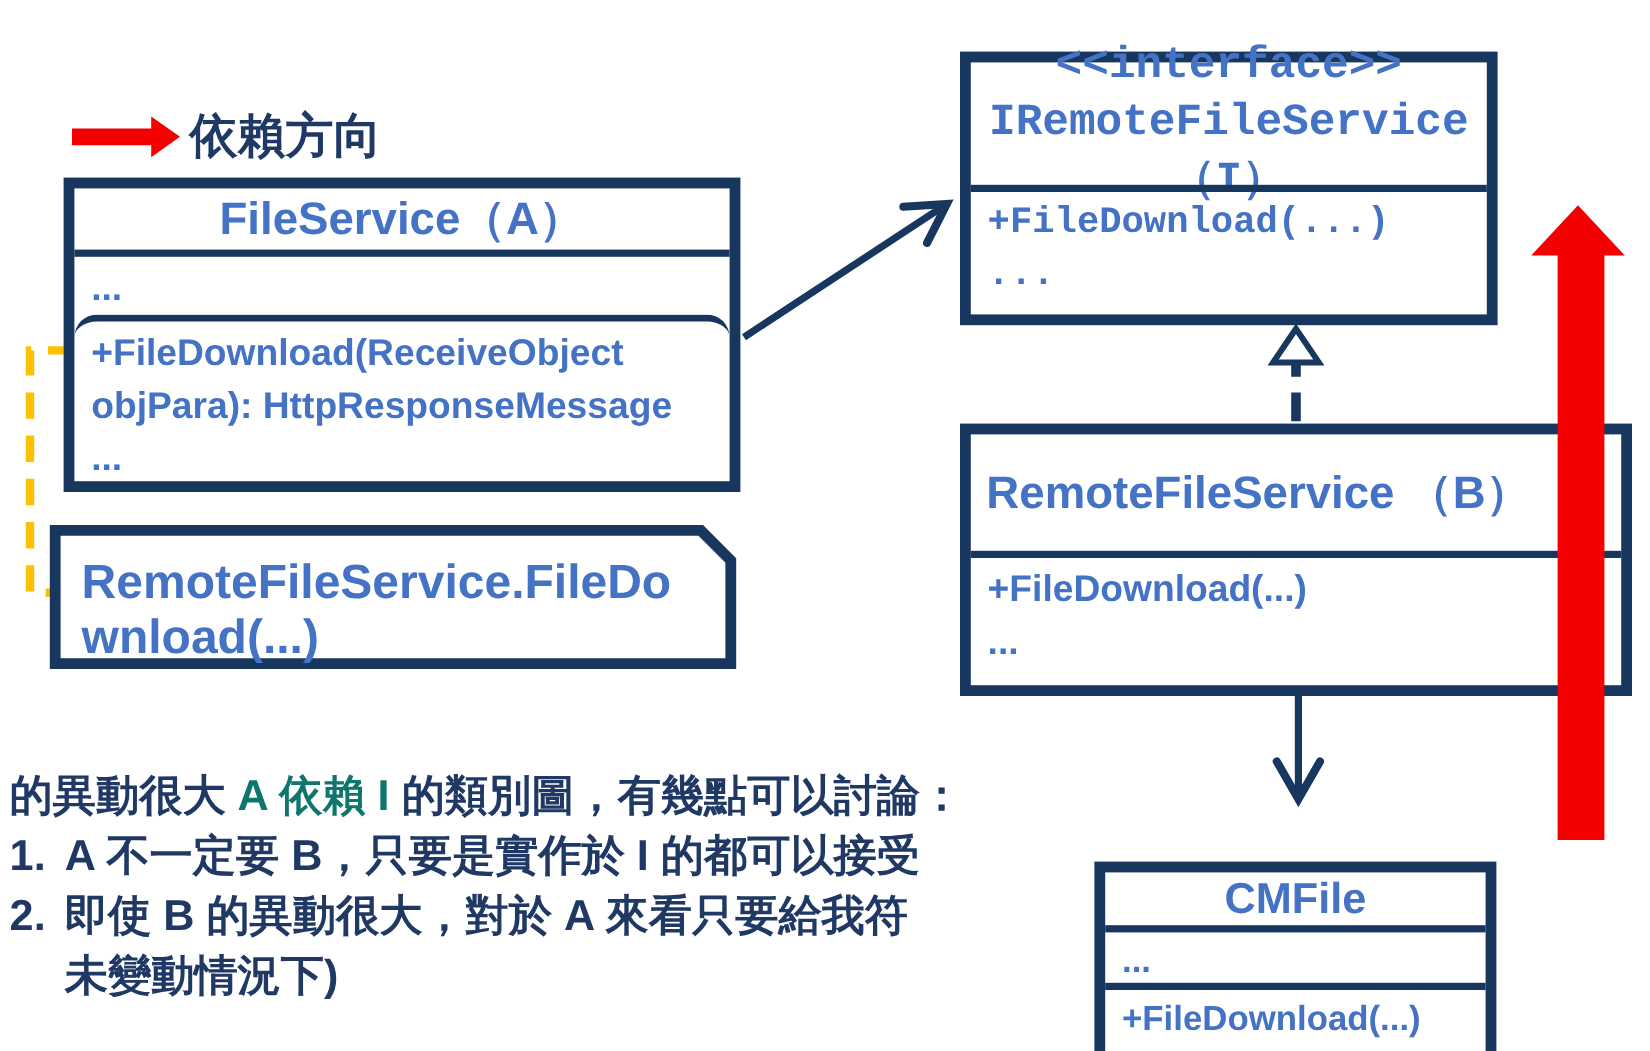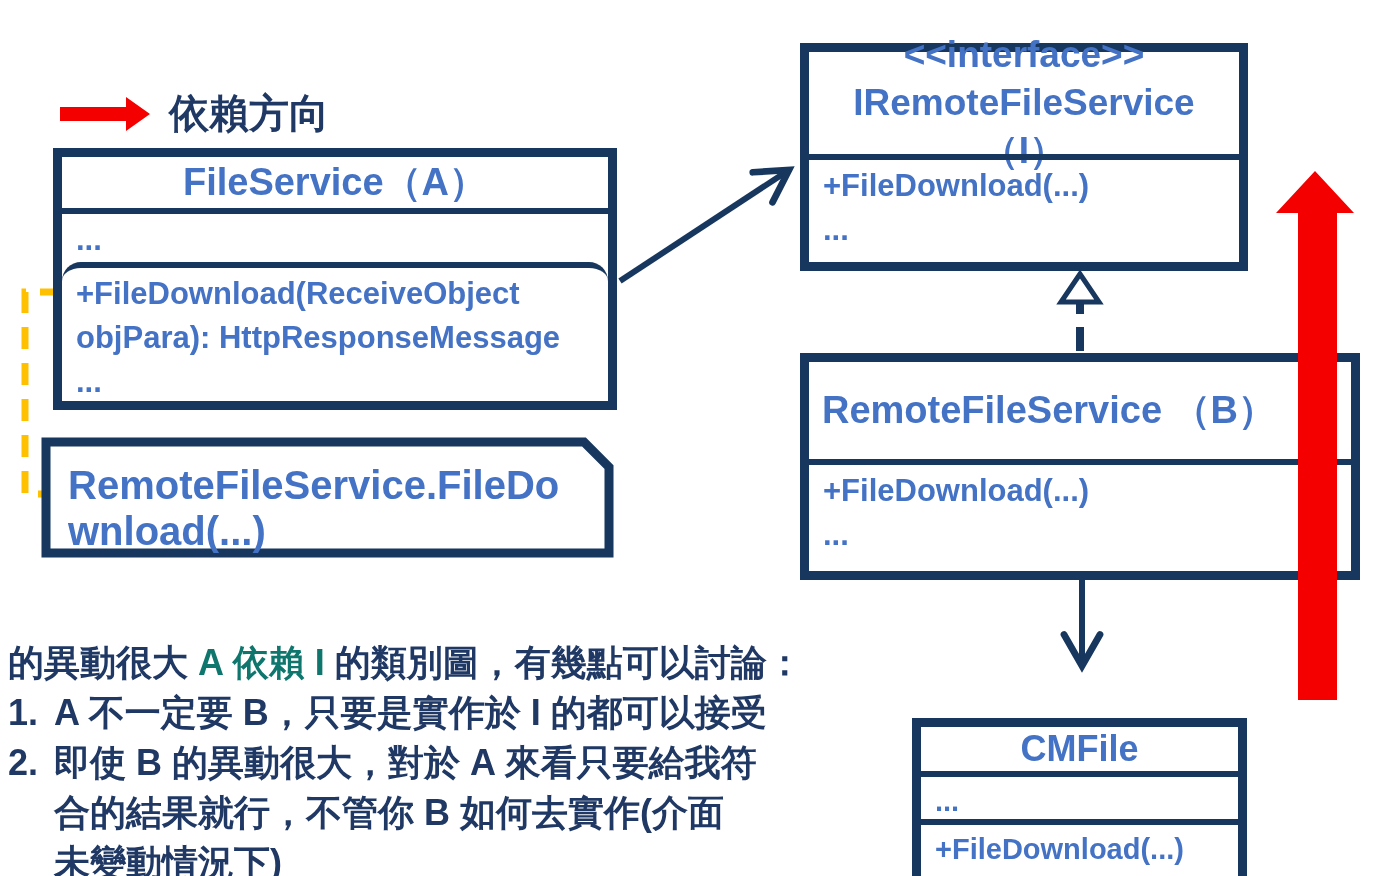--- a/index.html
+++ b/index.html
@@ -19,21 +19,21 @@
   .t36{font-size:36px;}
   .t31{font-size:31px;line-height:44px;}
   .t29{font-size:29px;line-height:40px;}
   
   .iface-head{display:flex;flex-direction:column;align-items:center;justify-content:center;
               line-height:48px;font-size:37px;text-align:center;}
   
   #note-text{position:absolute;left:68px;top:462px;width:505px;font-size:40px;line-height:46px;
              color:#4472C4;word-break:break-all;}
   
-  #legend-label{position:absolute;left:158px;top:86px;font-size:40px;color:#1F3864;margin-left:11px;}
+  #legend-label{position:absolute;left:158px;top:86px;font-size:40px;color:#1F3864;}
   
   #discussion{position:absolute;left:8px;top:638px;width:900px;font-size:36px;line-height:50px;
               color:#1F3864;}
   .dline{white-space:nowrap;}
   .dline .num{display:inline-block;width:46px;}
   .cont{padding-left:46px;}
   .red-em{color:#0f766e;}
 </style>
 </head>
 <body>
@@ -51,21 +51,21 @@
     <div class="row title-row t38" style="height:64px;">FileService（A）</div>
     <div class="row divider member-row t31" style="height:55px;">...</div>
     <div class="row divider member-row t31" style="flex:1;border-radius:19px;">
       <div>+FileDownload(ReceiveObject objPara): HttpResponseMessage</div>
       <div>...</div>
     </div>
   </div>
 
   <div id="note-text">RemoteFileService.FileDownload(...)</div>
 
-  <div class="cls" style="left:800px;top:43px;width:448px;height:228px;">
+  <div class="cls" style="left:800px;top:43px;width:448px;height:228px;font-family:Liberation Mono, monospace;">
     <div class="row iface-head" style="height:102px;">
       <div>&lt;&lt;interface&gt;&gt;</div>
       <div>IRemoteFileService （I）</div>
     </div>
     <div class="row divider member-row t31" style="flex:1;">
       <div>+FileDownload(...)</div>
       <div>...</div>
     </div>
   </div>
 
@@ -86,21 +86,20 @@
   <div id="discussion">
     <div class="dline">
       <span>的異動很大 </span><span class="red-em">A 依賴 I</span><span> 的類別圖，有幾點可以討論：</span>
     </div>
     <div class="dline">
       <span class="num">1.</span><span>A 不一定要 B，只要是實作於 I 的都可以接受</span>
     </div>
     <div class="dline">
       <span class="num">2.</span><span>即使 B 的異動很大，對於 A 來看只要給我符</span>
     </div>
-    <div class="dline cont">合的結果就行，不管你 B 如何去實作(介面</div>
     <div class="dline cont">未變動情況下)</div>
   </div>
 
   <svg class="layer" viewBox="0 0 1375 876">
     <defs>
       <marker id="openArrow" viewBox="0 0 10 10" refX="8" refY="5" markerWidth="7.5" markerHeight="7.5" orient="auto" markerUnits="strokeWidth">
         <path d="M1,1 L8,5 L1,9" fill="none" stroke="#17375E" stroke-width="1.5" stroke-linecap="round"></path>
       </marker>
     </defs>
 

